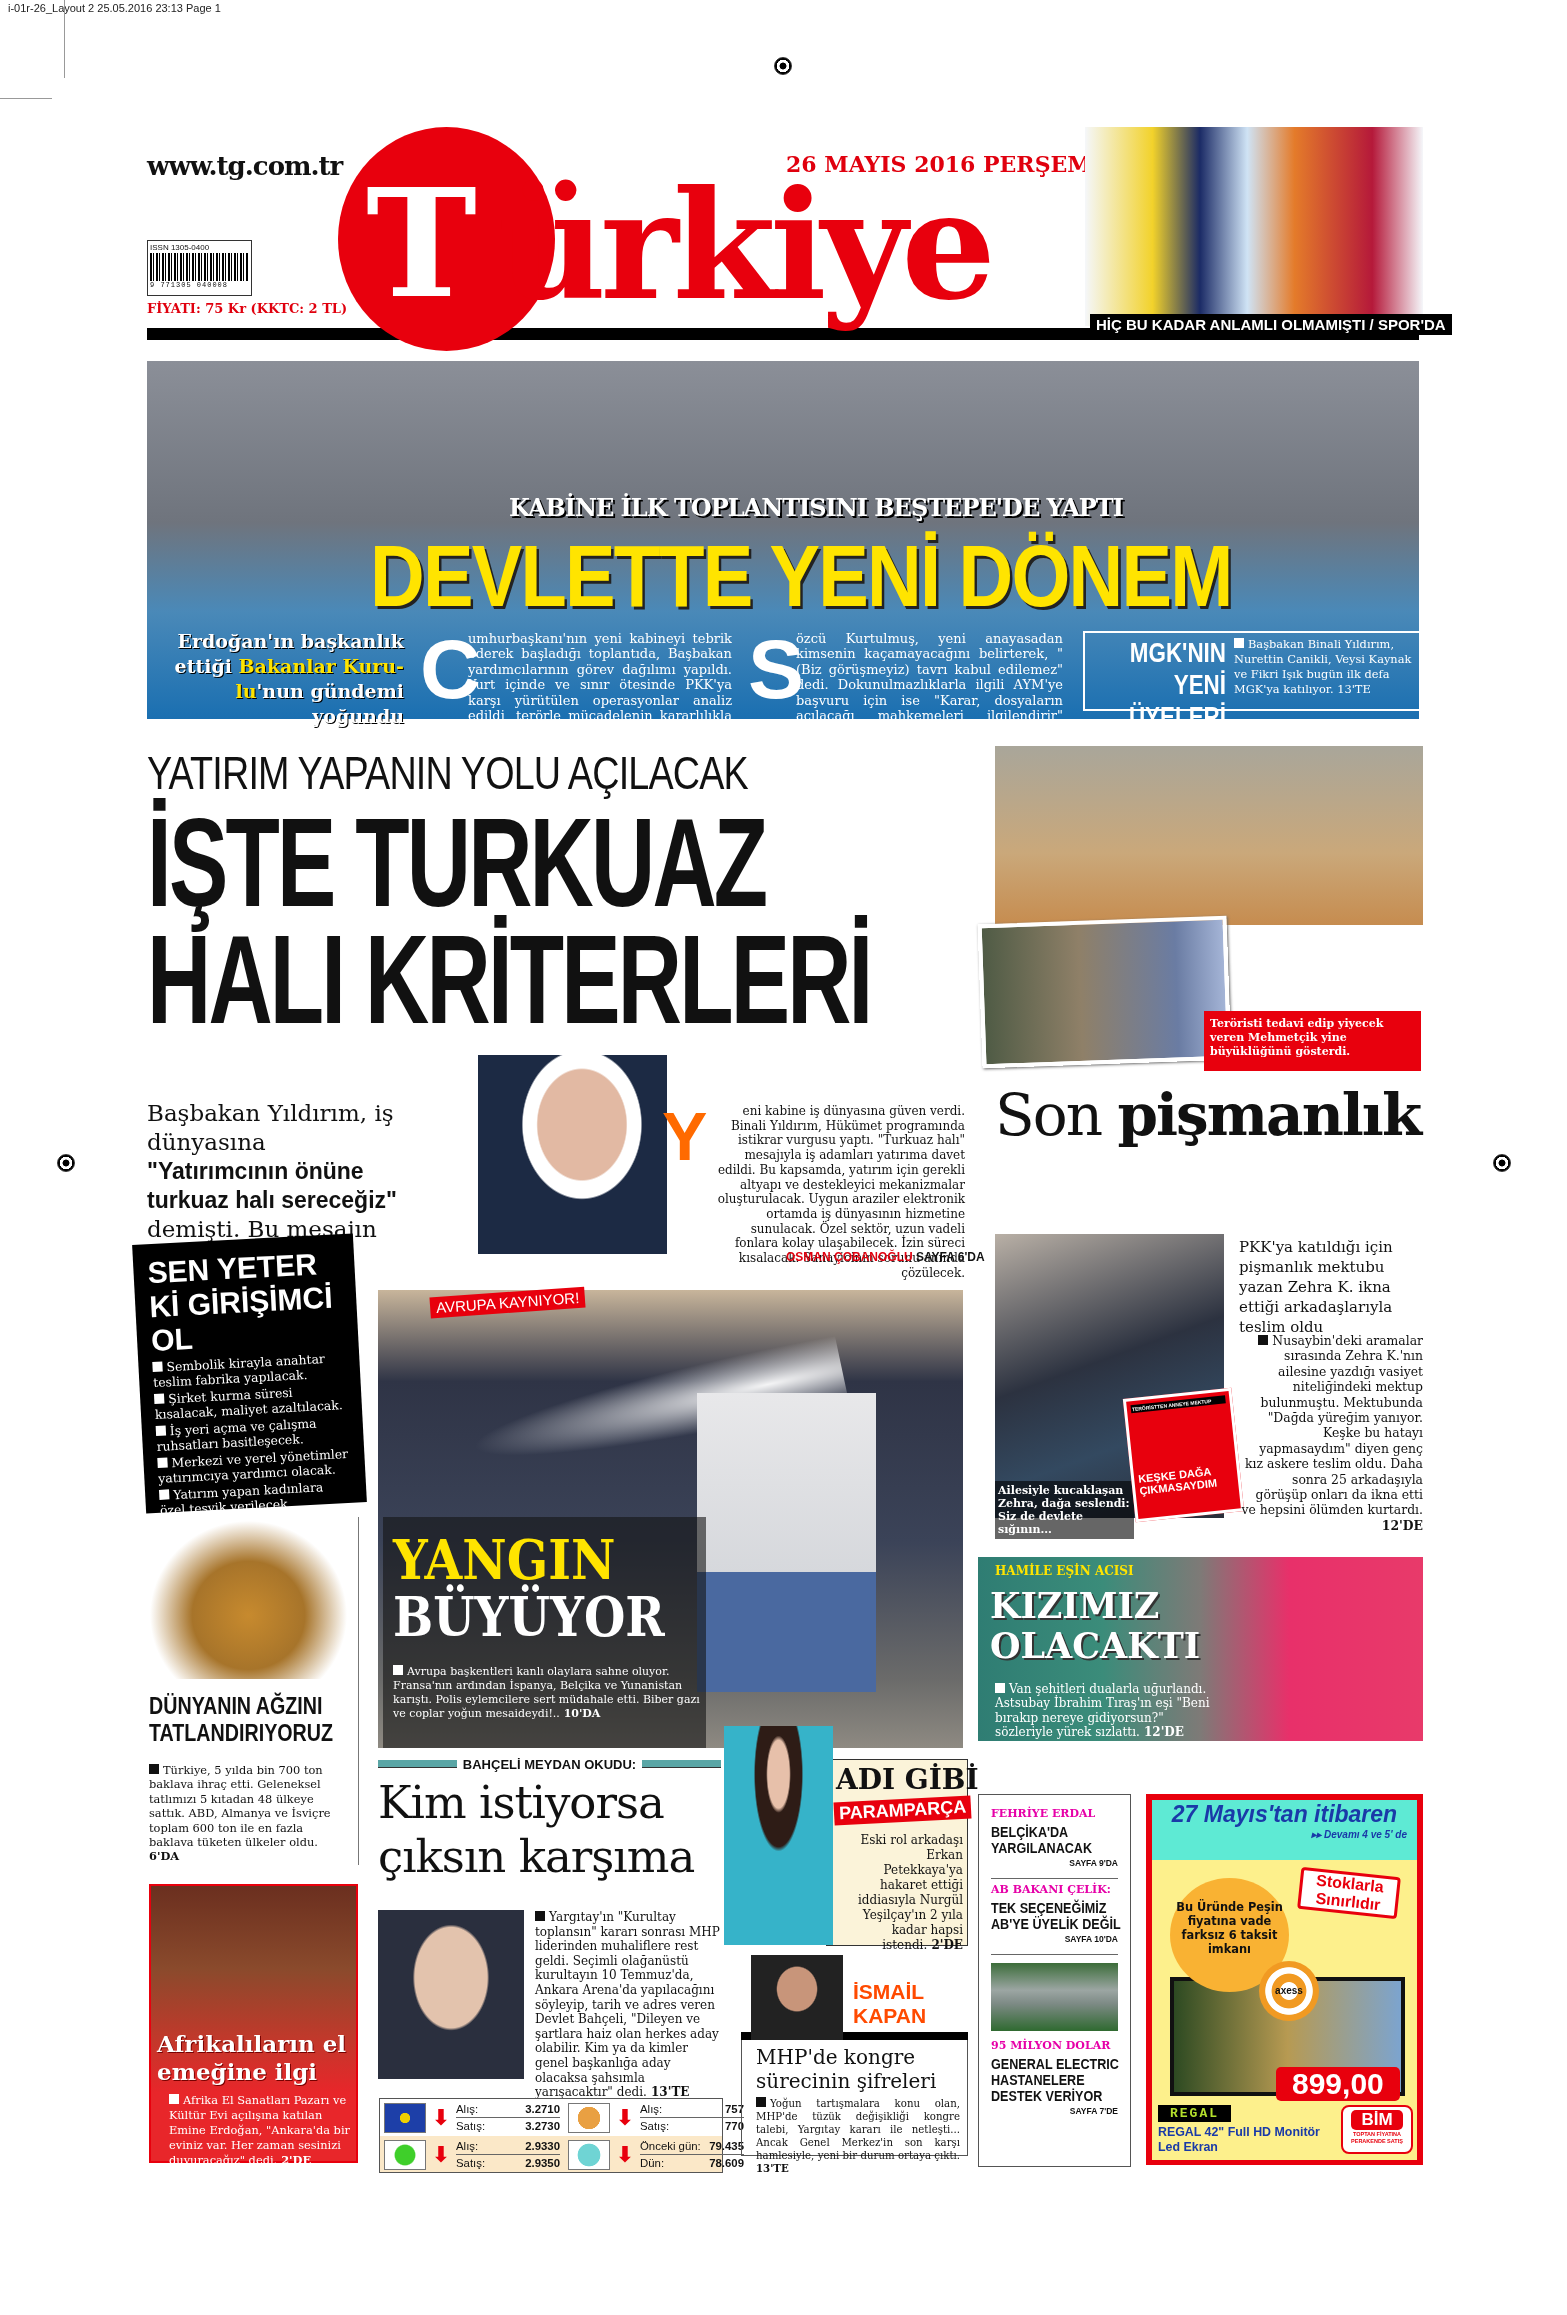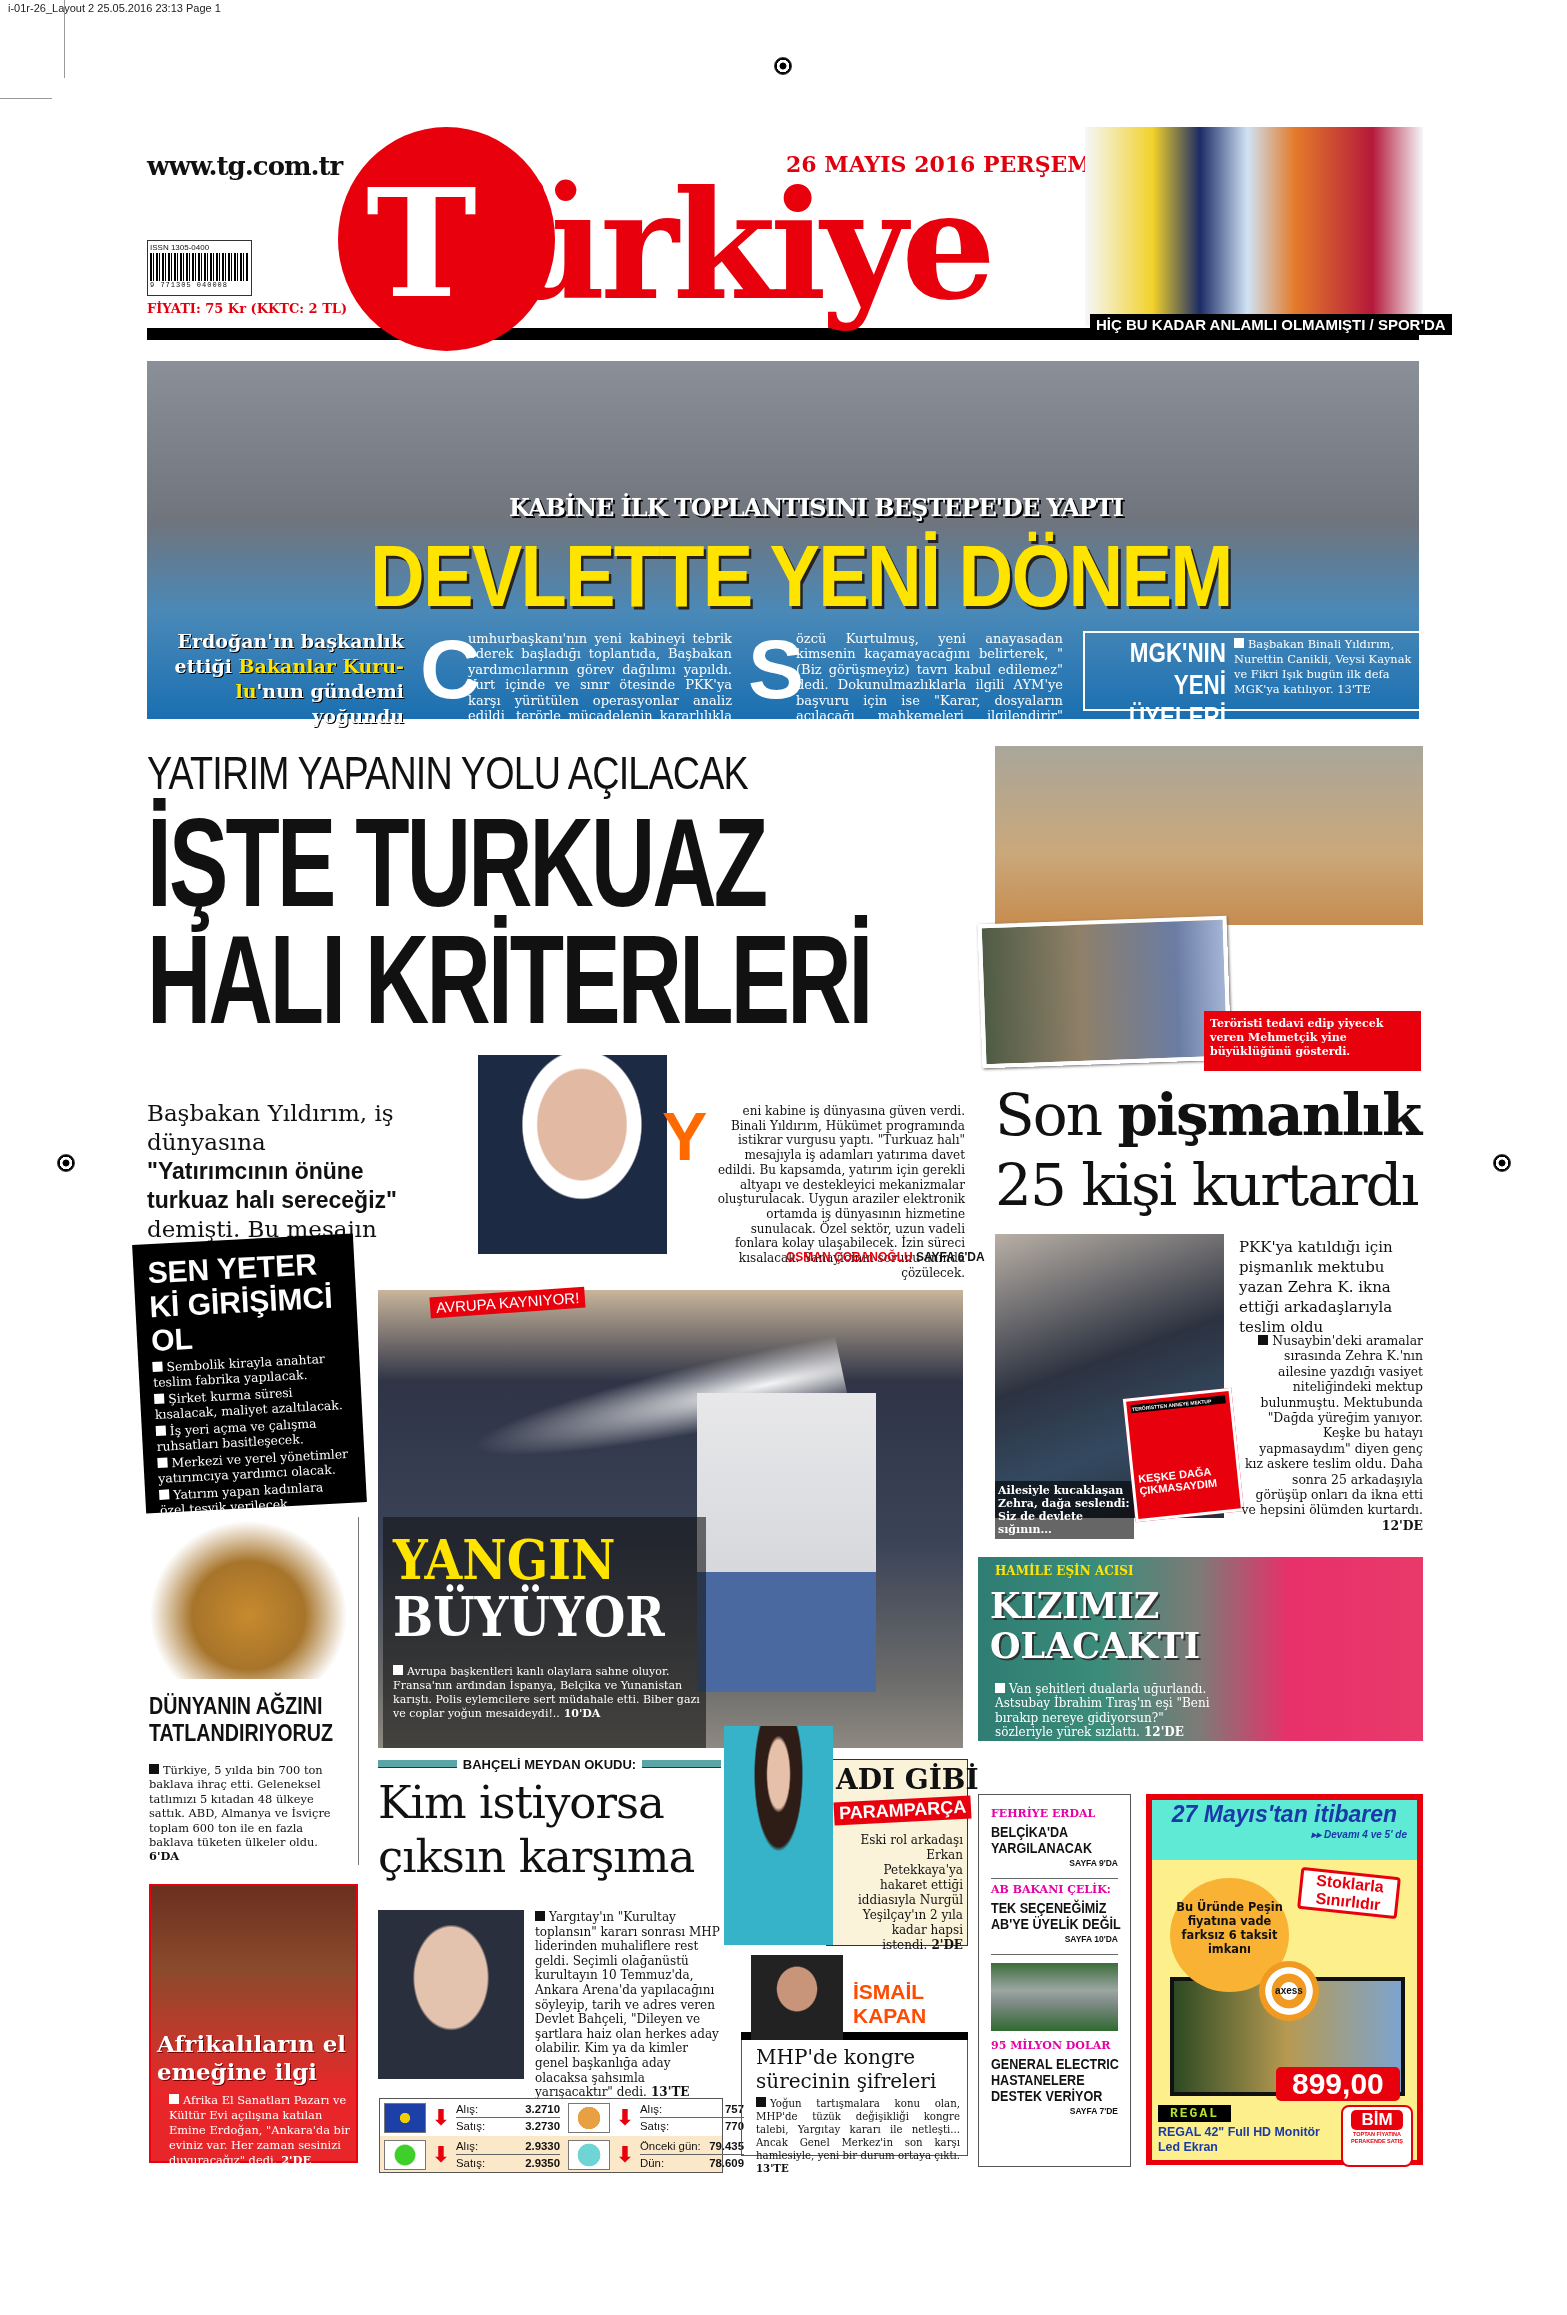--- a/index.html
+++ b/index.html
@@ -121,21 +121,21 @@
 .ad-h1{font-family:"Liberation Sans",sans-serif;font-weight:bold;font-style:italic;color:#1a3aa8;font-size:23px;line-height:29px}
 .ad-h2{font-family:"Liberation Sans",sans-serif;font-weight:bold;font-style:italic;color:#1a3aa8;font-size:10px;text-align:right;padding-right:10px}
 .ad-body{background:#fdf08c;height:300px;position:relative}
 .ad-star{position:absolute;left:18px;top:18px;width:119px;height:114px;border-radius:50%;background:#f9b233;text-align:center;font-family:"DejaVu Sans",sans-serif;font-weight:bold;font-size:11.4px;line-height:14px;padding-top:22px}
 .ad-stok{position:absolute;left:147px;top:12px;width:100px;border:3px solid #e8000d;background:#fff;color:#e8000d;font-family:"Liberation Sans",sans-serif;font-weight:bold;font-size:16px;line-height:18px;text-align:center;transform:rotate(6deg);border-radius:4px}
 .ad-tv{position:absolute;left:18px;top:117px;width:235px;height:119px;background:linear-gradient(90deg,#2d4a22,#b79a52 50%,#7ca4cf);border:4px solid #111}
 .ad-axess{position:absolute;left:107px;top:101px;width:60px;height:60px;border-radius:50%;background:radial-gradient(circle,#fff 20%,#f19a22 22% 40%,#fff 42% 55%,#f19a22 57%);font-family:"Liberation Sans",sans-serif;font-size:10px;font-weight:bold;text-align:center;line-height:60px}
 .ad-price{position:absolute;left:124px;top:207px;background:#e8000d;color:#fff;font-family:"Liberation Sans",sans-serif;font-weight:bold;font-size:30px;padding:0 16px;border-radius:5px}
 .ad-regal{position:absolute;left:6px;top:245px;background:#000;color:#b5e02c;font-family:"Liberation Mono",monospace;font-weight:bold;font-size:13px;padding:1px 12px;letter-spacing:2px}
 .ad-model{position:absolute;left:6px;top:265px;font-family:"Liberation Sans",sans-serif;font-weight:bold;color:#1a3aa8;font-size:12.4px;line-height:15px}
-.ad-bim{position:absolute;left:189px;top:245px;width:72px;height:62px;border:2px solid #e8000d;background:#fff;border-radius:8px;text-align:center}
+.ad-bim{position:absolute;left:189px;top:245px;width:72px;height:49px;border:2px solid #e8000d;background:#fff;border-radius:8px;text-align:center}
 .ad-bim b{display:block;color:#fff;background:#e8000d;font-family:"Liberation Sans",sans-serif;font-size:17px;margin:3px 8px 1px;border-radius:5px}
 .ad-bim span{font-family:"Liberation Sans",sans-serif;font-size:5.5px;font-weight:bold;color:#e8000d;line-height:7px;display:block}
 
 .ham{left:978px;top:1557px;width:445px;height:184px;background:linear-gradient(90deg,#2f7d73 0,#3b8c7a 28%,#7e7a77 50%,#e8306a 70%,#e83a6a 100%)}
 .ham-k{left:995px;top:1564px;color:#ffe400;font-family:"DejaVu Serif",serif;font-weight:bold;font-size:12px}
 .ham-t{left:990px;top:1586px;color:#fff;font-family:"DejaVu Serif",serif;font-weight:bold;font-size:35px;line-height:40px;text-shadow:2px 2px 0 #333}
 .ham-b{left:995px;top:1682px;width:224px;color:#fff;font-family:"DejaVu Serif",serif;font-size:12px;line-height:14.4px}
 </style>
 </head>
 <body>
@@ -190,21 +190,21 @@
   <div class="gir-li"><span class="sq"></span><span>Sembolik kirayla anahtar teslim fabrika yapılacak.</span></div>
   <div class="gir-li"><span class="sq"></span><span>Şirket kurma süresi kısalacak, maliyet azaltılacak.</span></div>
   <div class="gir-li"><span class="sq"></span><span>İş yeri açma ve çalışma ruhsatları basitleşecek.</span></div>
   <div class="gir-li"><span class="sq"></span><span>Merkezi ve yerel yönetimler yatırımcıya yardımcı olacak.</span></div>
   <div class="gir-li"><span class="sq"></span><span>Yatırım yapan kadınlara özel teşvik verilecek.</span></div>
 </div>
 
 <div class="abs pkk-photo1"></div>
 <div class="abs pkk-photo2"></div>
 <div class="abs pkk-cap">Teröristi tedavi edip yiyecek veren Mehmetçik yine büyüklüğünü gösterdi.</div>
-<div class="abs son"><span>Son </span><b>pişmanlık</b><br><span>25 kişi kurtardı</span></div>
+<div class="abs son"><span>Son </span><b>pişmanlık</b><br></div>
 <div class="abs zehra-photo"></div>
 <div class="abs zehra-cap">Ailesiyle kucaklaşan Zehra, dağa seslendi: Siz de devlete sığının...</div>
 <div class="abs letter">
   <div style="font-family:'Liberation Sans',sans-serif;font-size:5px;font-weight:bold;background:#000;padding:1px">TERÖRİSTTEN ANNEYE MEKTUP</div>
   <div class="letter-t">KEŞKE DAĞA ÇIKMASAYDIM</div>
 </div>
 <div class="abs zehra-deck">PKK'ya katıldığı için pişmanlık mektubu yazan Zehra K. ikna ettiği arkadaşlarıyla teslim oldu</div>
 <div class="abs zehra-body"><span class="sq"></span><span>Nusaybin'deki aramalar sırasında Zehra K.'nın ailesine yazdığı vasiyet niteliğindeki mektup bulunmuştu. Mektubunda "Dağda yüreğim yanıyor. Keşke bu hatayı yapmasaydım" diyen genç kız askere teslim oldu. Daha sonra 25 arkadaşıyla görüşüp onları da ikna etti ve hepsini ölümden kurtardı.</span><b> 12'DE</b></div>
 
 <div class="abs eu-photo"></div>

